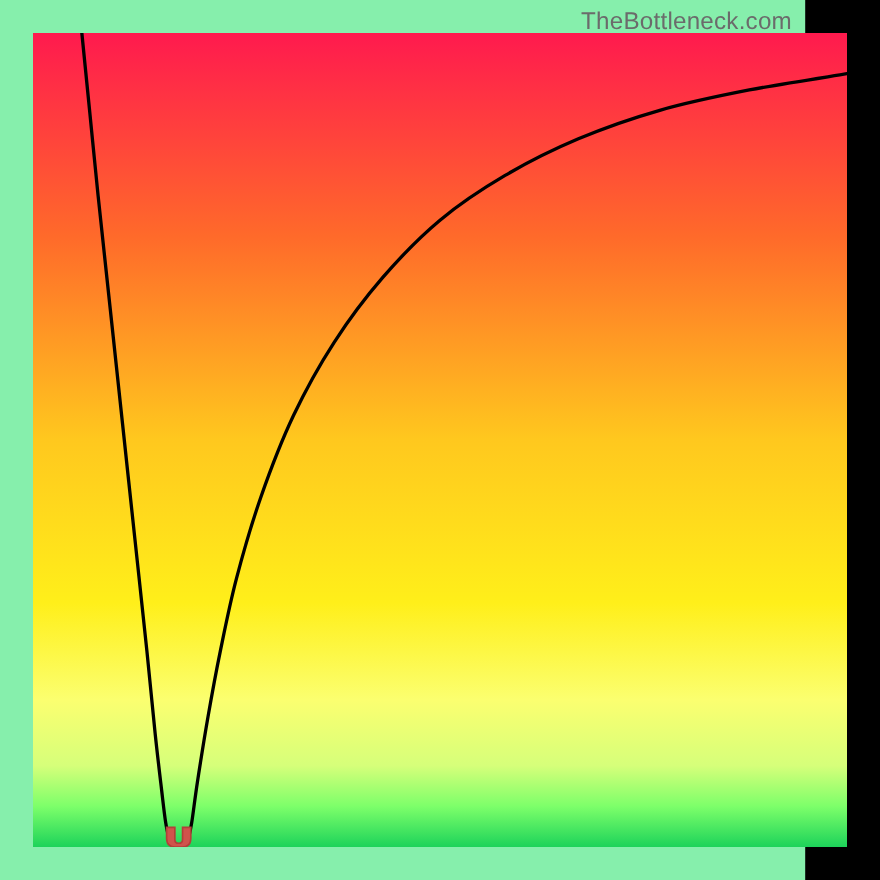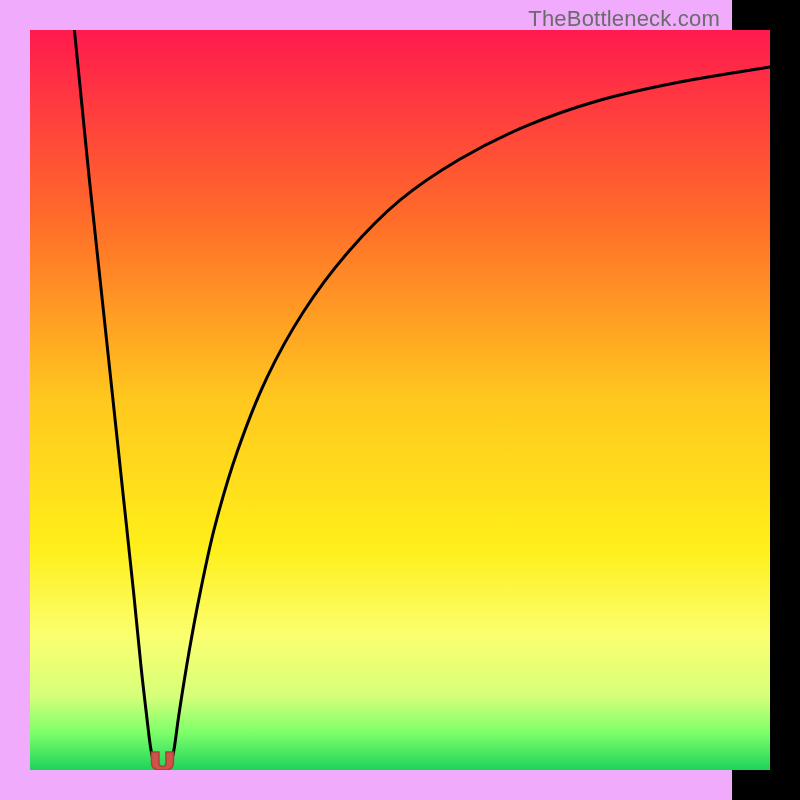--- a/index.html
+++ b/index.html
@@ -9,21 +9,21 @@
     height: 800px;
     overflow: hidden;
     background: #000;
     font-family: Arial, Helvetica, sans-serif;
   }
   .frame {
     position: absolute;
     top: 0; left: 0;
     width: 732px;
     height: 800px;
-    background: #f0abfc;
+    background: #86efac;
   }
   .plot-area {
     position: absolute;
     top: 30px;
     left: 30px;
     width: 740px;
     height: 740px;
   }
   .watermark {
     position: absolute;

